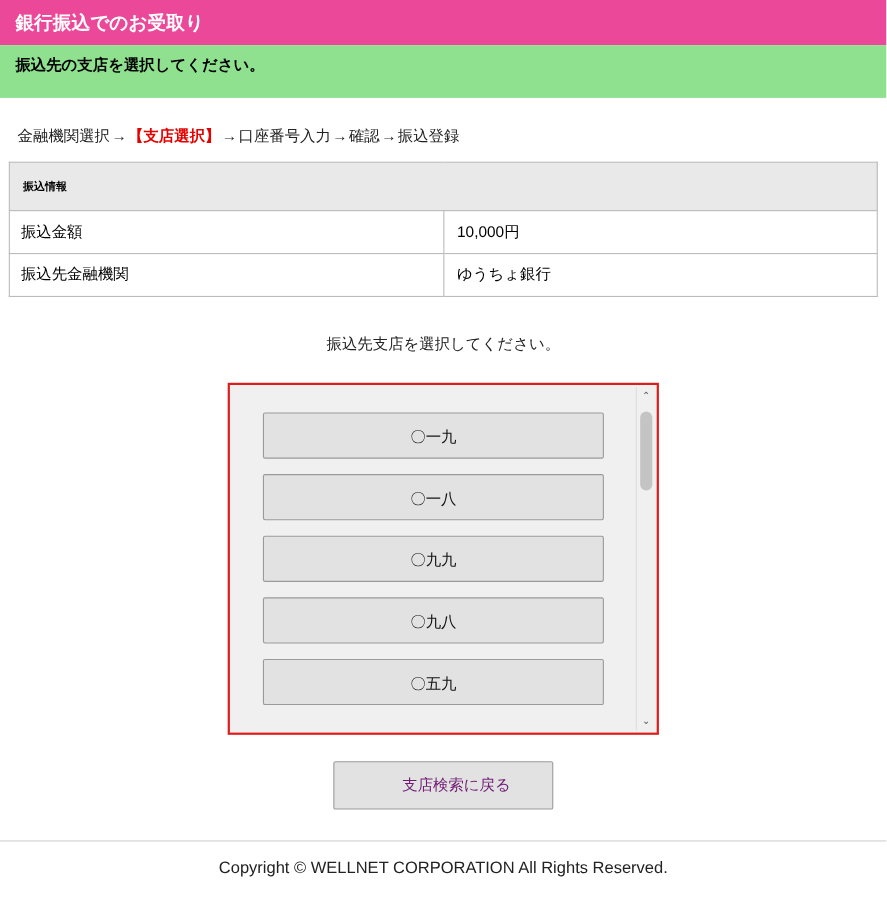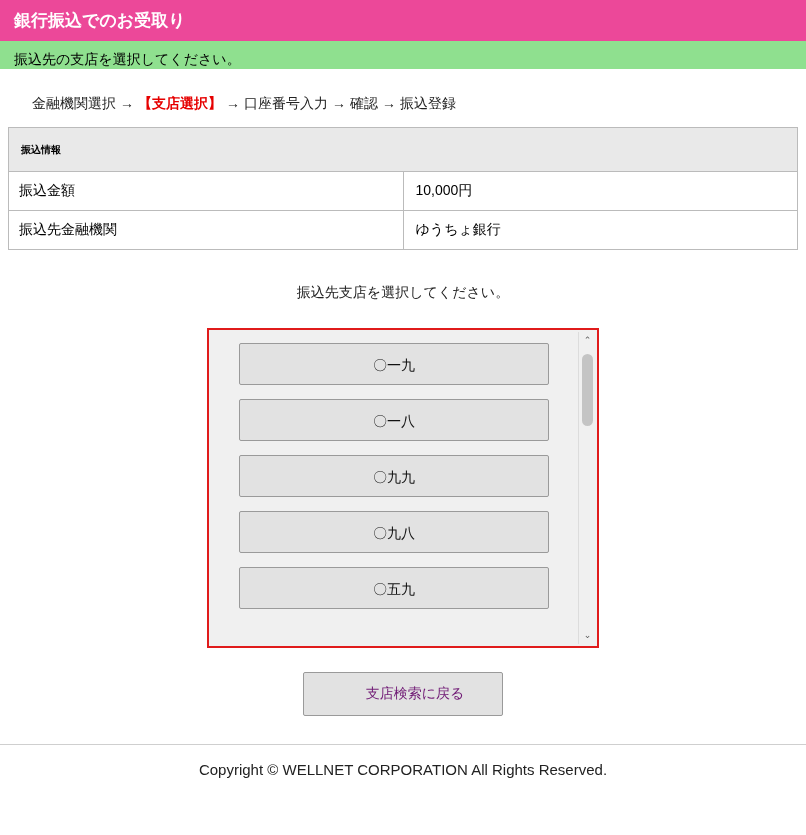--- a/index.html
+++ b/index.html
@@ -24,33 +24,34 @@
     font-size: 17px;
     font-weight: bold;
     padding: 10px 14px 9px 14px;
     height: 41px;
     line-height: 21px;
   }
   .subtitle-bar {
     background: #8fe08f;
     color: #000000;
     font-size: 14px;
-    font-weight: normal;
+    font-weight: bold;
     padding: 9px 14px 8px 14px;
-    height: 28px;
+    height: 48px;
     line-height: 18px;
   }
 
   
   .steps {
-    padding: 26px 0 0 32px;
+    padding: 26px 0 0 16px;
     font-size: 14px;
     color: #222222;
     white-space: nowrap;
     height: 48px;
+    font-family: Liberation Mono, monospace;
   }
   .steps .step { color: #222222; }
   .steps .step.current { color: #e60000; font-weight: bold; }
   .steps .arrow { color: #222222; padding: 0 4px; }
 
   
   .info-table {
     width: 790px;
     margin: 10px auto 0 auto;
     border-collapse: collapse;
@@ -95,21 +96,21 @@
     width: 392px;
     height: 320px;
     margin: 26px auto 0 auto;
     border: 2px solid #e01b1b;
     background: #f0f0f0;
     padding: 12px 0 0 0;
     overflow: hidden;
   }
   .list-inner {
     position: absolute;
-    left: 0; top: 4px;
+    left: 0; top: 16px;
     width: 372px;
     height: 316px;
     padding: 9px 0 0 30px;
   }
   .branch-btn {
     display: block;
     width: 310px;
     height: 42px;
     margin: 0 0 14px 0;
     background: #e2e2e2;

